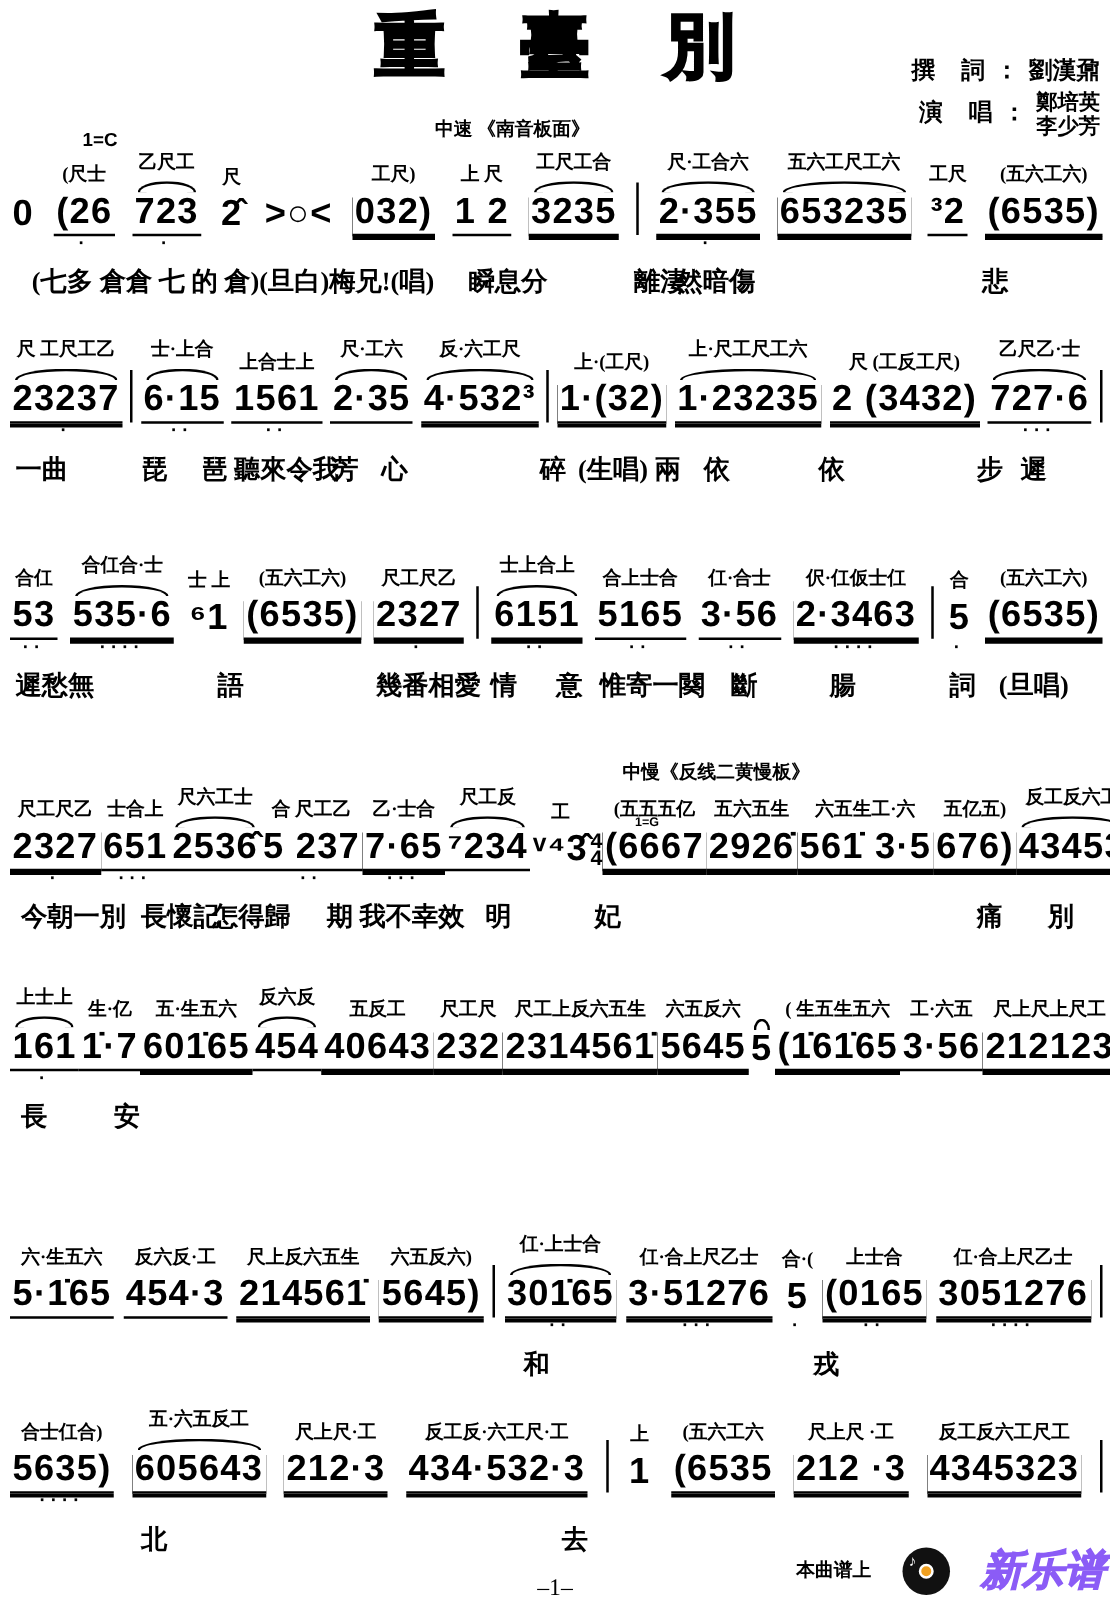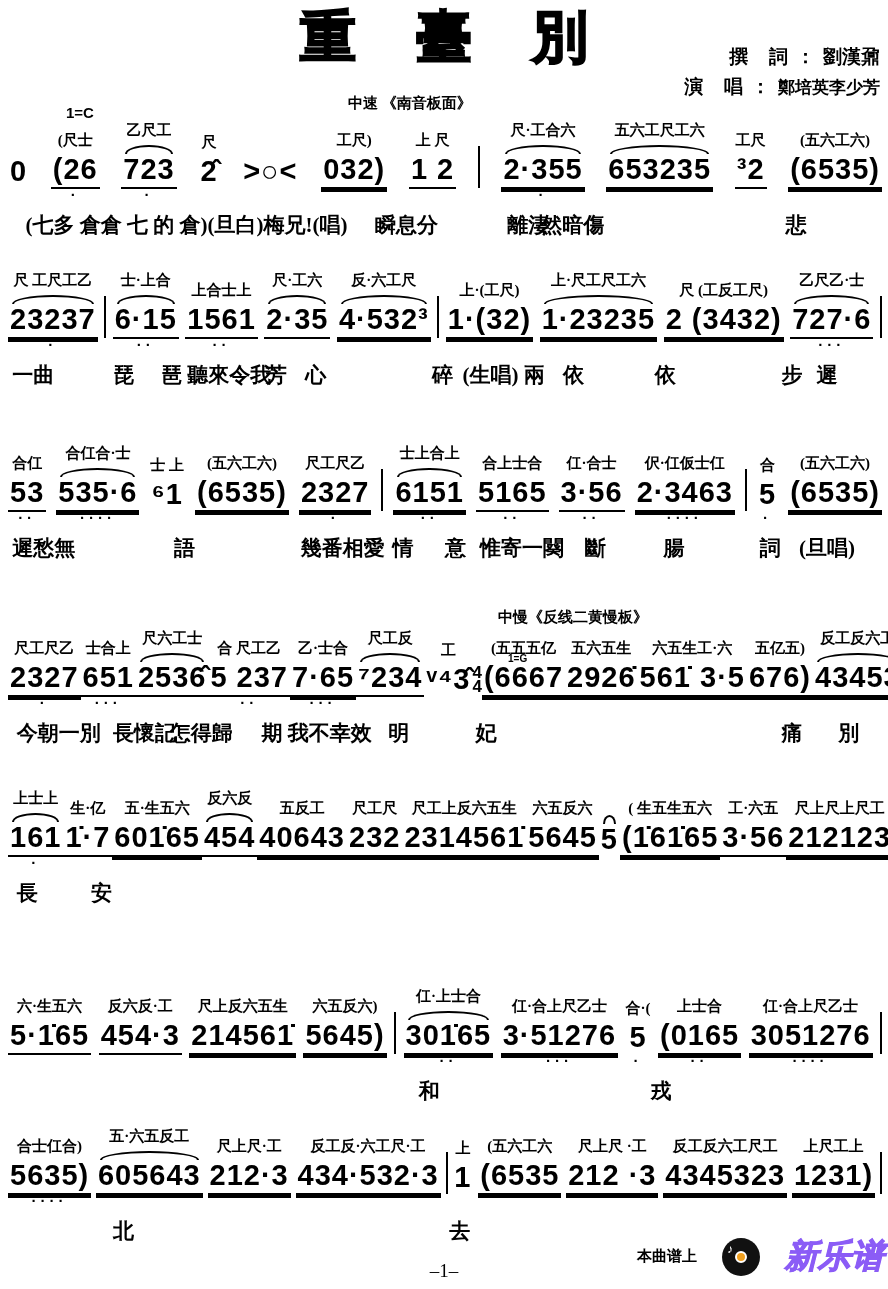--- a/index.html
+++ b/index.html
@@ -13,21 +13,21 @@
   .title{
     position:absolute;top:0px;left:60px;width:800px;text-align:left;
     font-size:56px;font-weight:900;letter-spacing:60px;
     -webkit-text-stroke:2px #000;
     padding-left:240px;white-space:nowrap;
   }
   .credits{position:absolute;top:42px;right:8px;text-align:left;
     font-family:"Liberation Serif",serif;font-size:19px;font-weight:bold;}
   .credit-row{display:flex;align-items:center;justify-content:flex-end;line-height:30px;}
   .credit-label{letter-spacing:8px;}
-  .singers{display:flex;flex-direction:row;font-size:17px;line-height:19px;}
+  .singers{display:flex;flex-direction:column;font-size:17px;line-height:19px;}
   .keysig{position:absolute;top:104px;left:66px;font-size:15px;font-weight:bold;}
   .tempo1{position:absolute;top:94px;left:348px;font-size:15px;font-weight:bold;
     font-family:"Liberation Serif",serif;}
   .tempo2{position:absolute;top:608px;left:498px;font-size:15px;font-weight:bold;
     font-family:"Liberation Serif",serif;}
   .keychange{position:absolute;top:653px;left:508px;font-size:10px;font-weight:900;}
   
   .sys{position:absolute;left:8px;right:6px;}
   .row{display:flex;justify-content:space-between;align-items:flex-end;}
   .grp{display:flex;flex-direction:column;align-items:center;}
@@ -113,20 +113,26 @@
           <div class="grp">
             <div class="g">工尺)</div>
             <div class="n u2">032)</div>
             <div class="dots"></div>
           </div>
           <div class="grp">
             <div class="g">上 尺</div>
             <div class="n u1">1 2</div>
             <div class="dots"></div>
           </div>
+          <div class="grp">
+            <div class="g">工尺工合</div>
+            <div class="arc"></div>
+            <div class="n u2">3235</div>
+            <div class="dots"></div>
+          </div>
           <div class="bar"></div>
           <div class="grp">
             <div class="g">尺·工合六</div>
             <div class="arc"></div>
             <div class="n u2">2·355</div>
             <div class="dots">·</div>
           </div>
           <div class="grp">
             <div class="g">五六工尺工六</div>
             <div class="arc"></div>
@@ -551,25 +557,20 @@
           <div class="grp">
             <div class="g">尺上尺 ·工</div>
             <div class="n u2">212 ·3</div>
             <div class="dots"></div>
           </div>
           <div class="grp">
             <div class="g">反工反六工尺工</div>
             <div class="n u2">4345323</div>
             <div class="dots"></div>
           </div>
-          <div class="grp">
-            <div class="g">上尺工上</div>
-            <div class="n u2">1231)</div>
-            <div class="dots"></div>
-          </div>
           <div class="bar"></div>
         </div>
         <div class="lyr">
           <span style="left: 12%;">北</span>
           <span style="left: 50.5%;">去</span>
         </div>
       </div>
     </div>
 
   <div class="pageno">–1–</div>

